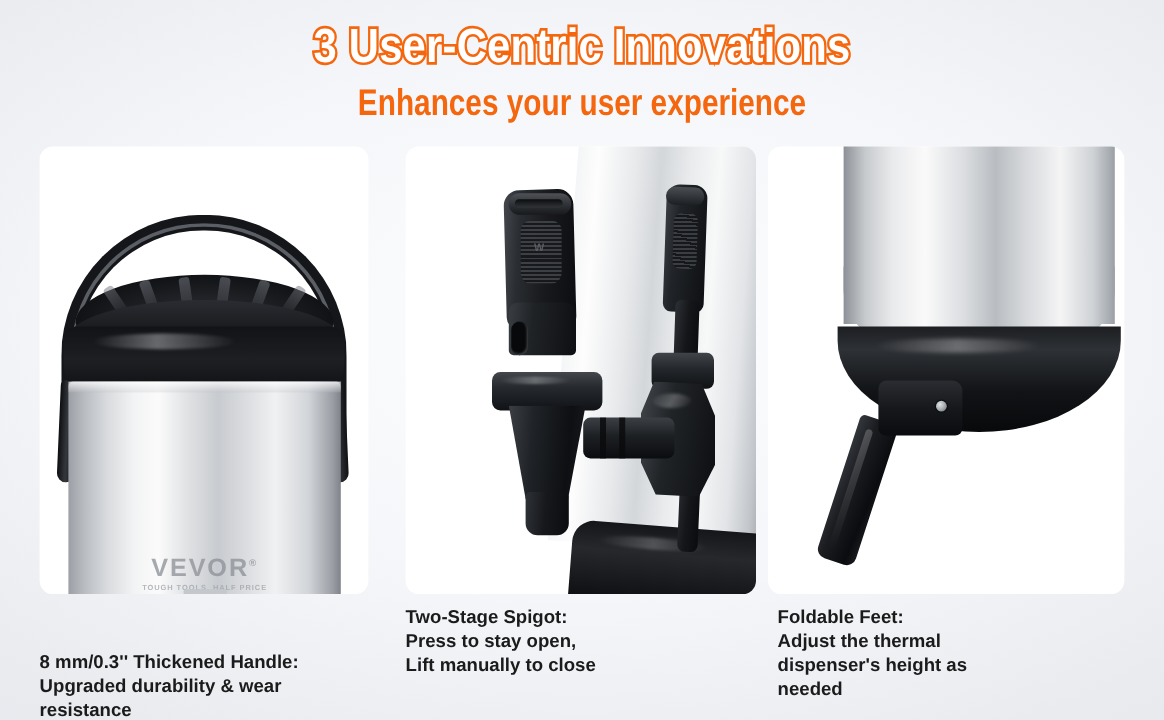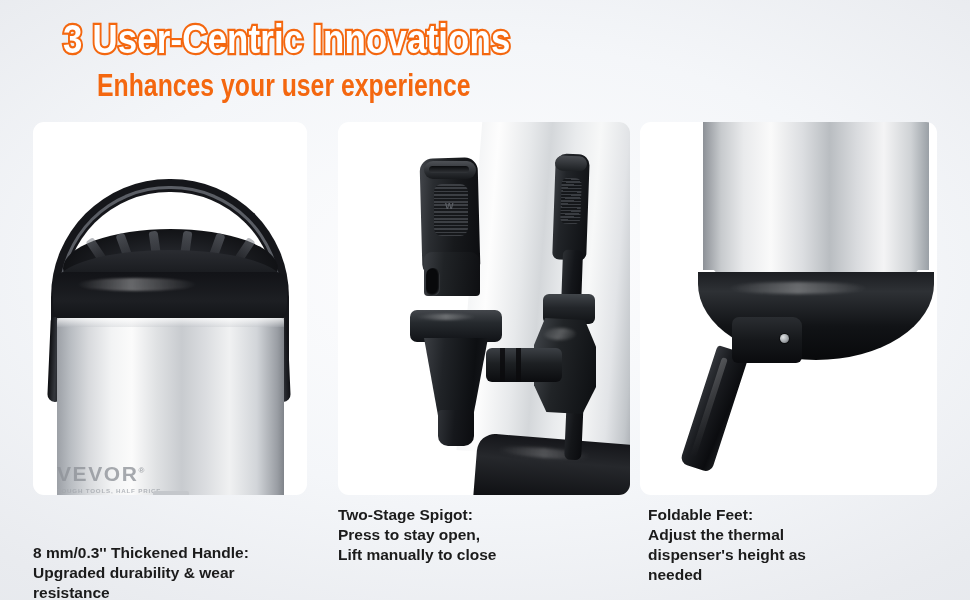--- a/index.html
+++ b/index.html
@@ -23,21 +23,21 @@
       linear-gradient(160deg, #e9ebef 0%, #f7f8fa 40%, #eef0f4 100%);
     overflow: hidden;
   }
 
   
   #header {
     position: absolute;
     top: 0; left: 0;
     width: 970px;
     height: 118px;
-    text-align: left;
+    text-align: center;
   }
   #main-title {
     position: absolute;
     top: 17px;
     left: 0;
     width: 970px;
     font-size: 40px;
     line-height: 44px;
     font-weight: 700;
     font-stretch: condensed;
@@ -181,21 +181,21 @@
     top: 196px;
     width: 227px;
     height: 9px;
     background: linear-gradient(180deg, rgba(255,255,255,0.75), rgba(180,184,190,0.25));
   }
   #p1-logo {
     position: absolute;
     left: 24px;
     top: 340px;
     width: 227px;
-    text-align: left;
+    text-align: center;
     color: #9b9fa5;
     opacity: 0.78;
     pointer-events: none;
   }
   #p1-logo-word {
     font-size: 21px;
     font-weight: 700;
     letter-spacing: 1.6px;
     color: #8f9399;
   }

